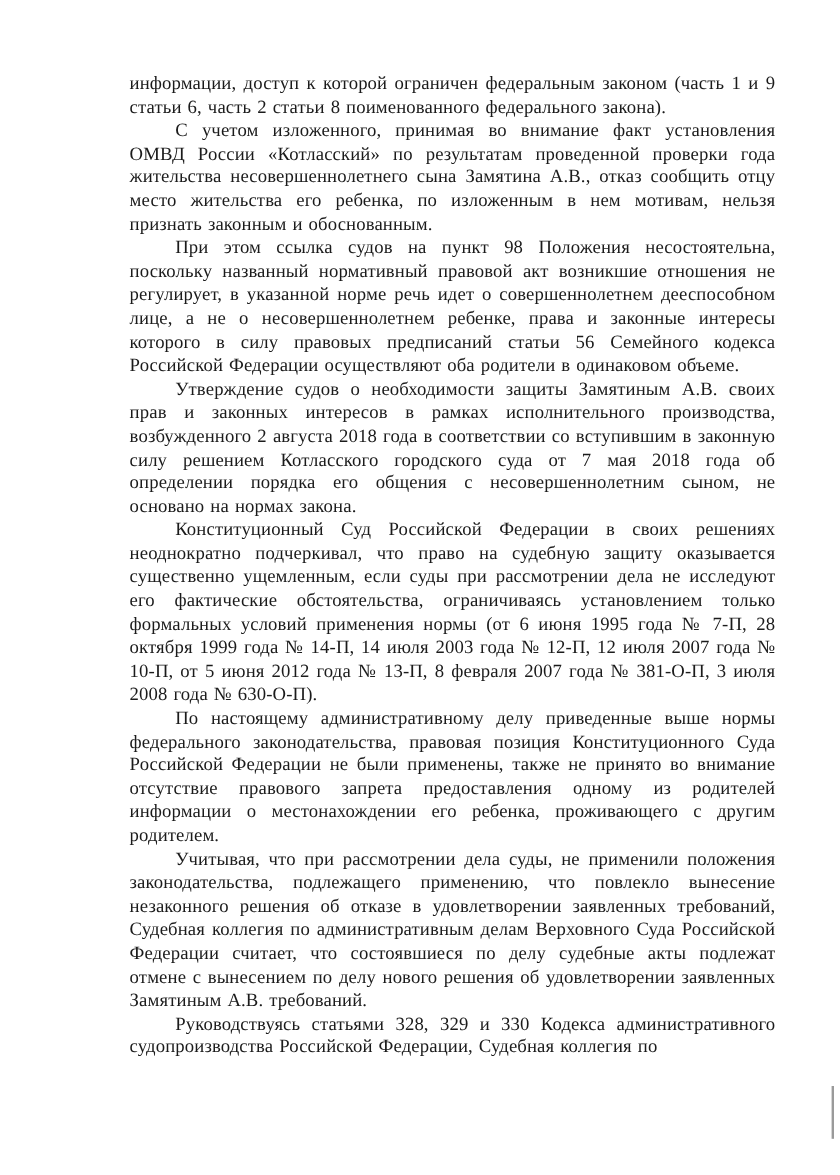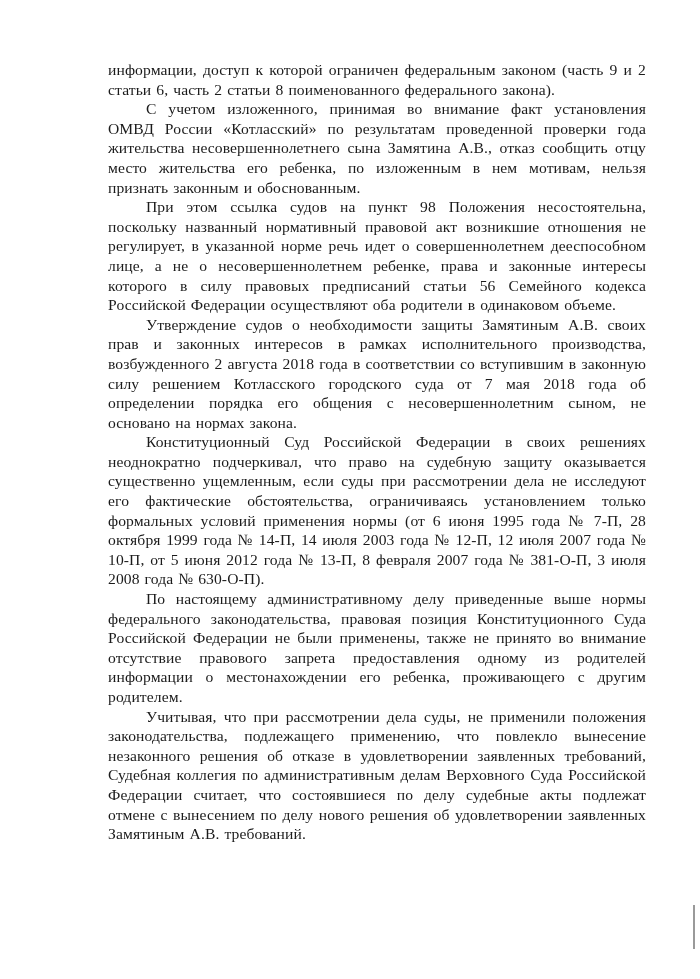--- a/index.html
+++ b/index.html
@@ -42,22 +42,23 @@
     width: 2px;
     height: 44px;
     background: #9a9a9a;
   }
 </style>
 </head>
 <body>
 
 <div class="page">
   <div class="text-block">
-    <p class="para">информации, доступ к которой ограничен федеральным законом (часть 9 и 2 статьи 6, часть 2 статьи 8 поименованного федерального закона).</p>
+    <p class="para">информации, доступ к которой ограничен федеральным законом (часть 1 и 9 статьи 6, часть 2 статьи 8 поименованного федерального закона).</p>
     <p class="para indent">С учетом изложенного, принимая во внимание факт установления ОМВД России «Котласский» по результатам проведенной проверки года жительства несовершеннолетнего сына Замятина А.В., отказ сообщить отцу место жительства его ребенка, по изложенным в нем мотивам, нельзя признать законным и обоснованным.</p>
     <p class="para indent">При этом ссылка судов на пункт 98 Положения несостоятельна, поскольку названный нормативный правовой акт возникшие отношения не регулирует, в указанной норме речь идет о совершеннолетнем дееспособном лице, а не о несовершеннолетнем ребенке, права и законные интересы которого в силу правовых предписаний статьи 56 Семейного кодекса Российской Федерации осуществляют оба родители в одинаковом объеме.</p>
     <p class="para indent">Утверждение судов о необходимости защиты Замятиным А.В. своих прав и законных интересов в рамках исполнительного производства, возбужденного 2 августа 2018 года в соответствии со вступившим в законную силу решением Котласского городского суда от 7 мая 2018 года об определении порядка его общения с несовершеннолетним сыном, не основано на нормах закона.</p>
     <p class="para indent">Конституционный Суд Российской Федерации в своих решениях неоднократно подчеркивал, что право на судебную защиту оказывается существенно ущемленным, если суды при рассмотрении дела не исследуют его фактические обстоятельства, ограничиваясь установлением только формальных условий применения нормы (от 6 июня 1995 года № 7-П, 28 октября 1999 года № 14-П, 14 июля 2003 года № 12-П, 12 июля 2007 года № 10-П, от 5 июня 2012 года № 13-П, 8 февраля 2007 года № 381-О-П, 3 июля 2008 года № 630-О-П).</p>
     <p class="para indent">По настоящему административному делу приведенные выше нормы федерального законодательства, правовая позиция Конституционного Суда Российской Федерации не были применены, также не принято во внимание отсутствие правового запрета предоставления одному из родителей информации о местонахождении его ребенка, проживающего с другим родителем.</p>
     <p class="para indent">Учитывая, что при рассмотрении дела суды, не применили положения законодательства, подлежащего применению, что повлекло вынесение незаконного решения об отказе в удовлетворении заявленных требований, Судебная коллегия по административным делам Верховного Суда Российской Федерации считает, что состоявшиеся по делу судебные акты подлежат отмене с вынесением по делу нового решения об удовлетворении заявленных Замятиным А.В. требований.</p>
+    <p class="para indent">Руководствуясь статьями 328, 329 и 330 Кодекса административного судопроизводства Российской Федерации, Судебная коллегия по</p>
   </div>
   <div class="scan-artifact"></div>
 </div>
 
 </body></html>

